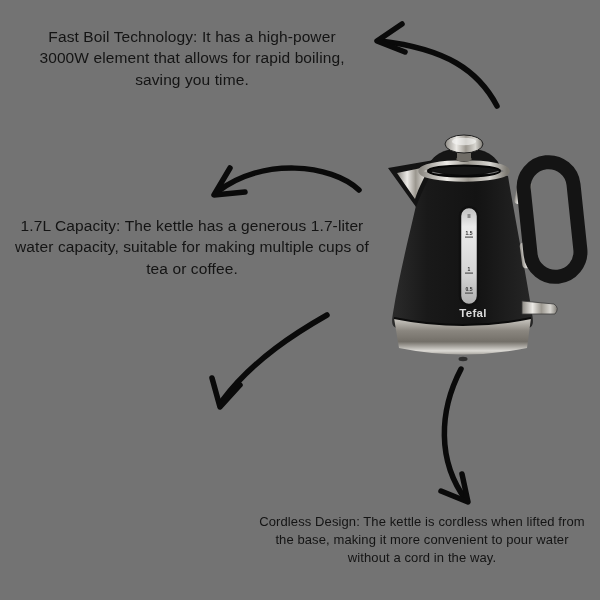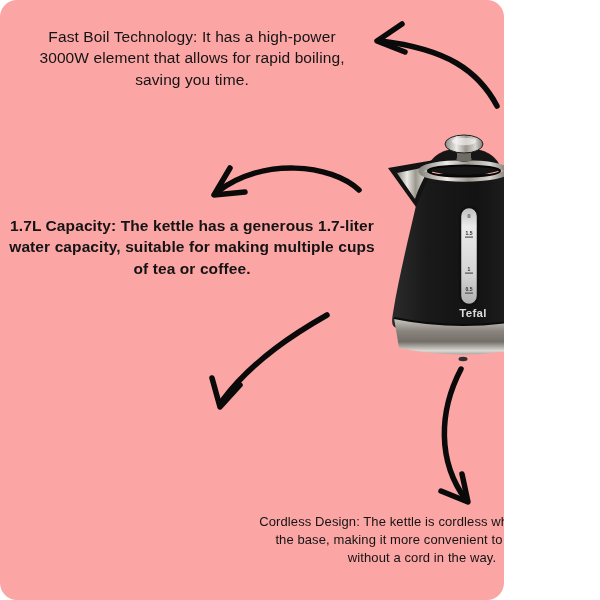--- a/index.html
+++ b/index.html
@@ -1,25 +1,25 @@
 <!DOCTYPE html>
 <html><head>
 <meta charset="utf-8">
 <style>
   html,body{margin:0;padding:0;background:#fff;}
   .canvas{
-    position:relative;width:504px;height:600px;background:#fca5a5;overflow:hidden;
-    font-family:"Liberation Sans",sans-serif;color:#141414;border-radius:17px;
+    position:relative;width:600px;height:600px;background:#737373;overflow:hidden;
+    font-family:"Liberation Sans",sans-serif;color:#141414;
   }
   .feature{
     position:absolute;text-align:center;line-height:1.38;letter-spacing:.1px;
     color:#141414;
   }
   #feature-fast-boil {left:27px;  top:26px;  width:330px; font-size:15.5px;}
-  #feature-capacity  {left:6px;   top:215px; width:372px; font-size:15.5px;font-weight:bold;}
+  #feature-capacity  {left:6px;   top:215px; width:372px; font-size:15.5px;}
   #feature-matt-black{left:17px;  top:431px; width:298px; font-size:14.5px;}
   #feature-cordless  {left:256px; top:513px; width:332px; font-size:13px;}
   svg.overlay{position:absolute;left:0;top:0;pointer-events:none;}
   .arrow path{fill:none;stroke:#0a0a0a;stroke-width:5.5;stroke-linecap:round;stroke-linejoin:round;}
   #kettle{position:absolute;left:370px;top:115px;width:230px;height:250px;}
 </style>
 </head>
 <body>
 
 <div class="canvas">

